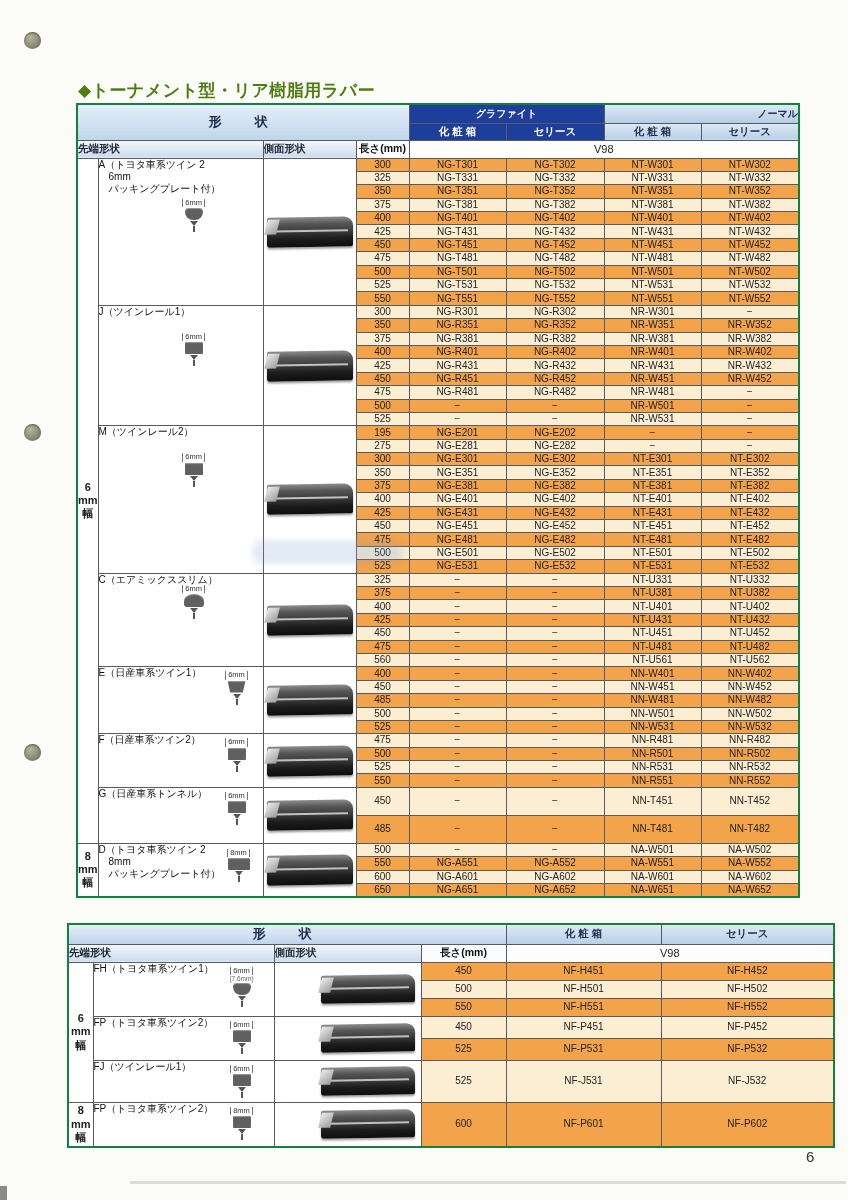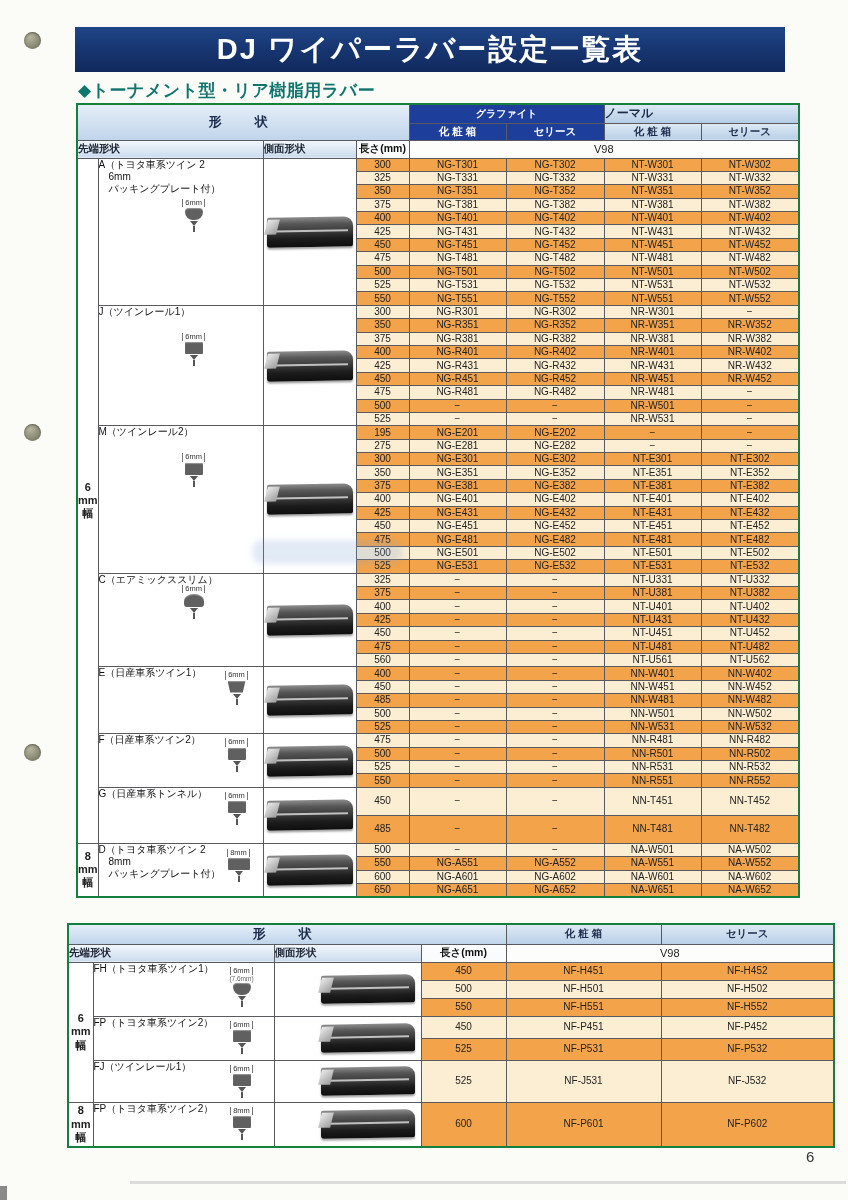--- a/index.html
+++ b/index.html
@@ -7,29 +7,29 @@
 body{font-family:"Liberation Sans","DejaVu Sans",sans-serif}
 .page{position:relative;width:848px;height:1200px;background:#fbfbf8;overflow:hidden;margin:0 auto;box-shadow:0 0 6px rgba(0,0,0,.25)}
 
 .hole{position:absolute;left:24px;width:17px;height:17px;border-radius:50%;
  background:radial-gradient(circle at 38% 32%,#b6b6a0,#8b8b74 58%,#6e6e5a);
  box-shadow:inset 0 1px 2px rgba(0,0,0,.4),0 1px 1px rgba(255,255,255,.6)}
 
 .banner{position:absolute;left:75px;top:27px;width:710px;height:45px;
  background:linear-gradient(180deg,#1f4587 0%,#16346e 55%,#102a5c 100%);
  color:#fff;font-weight:bold;font-size:29px;text-align:center;line-height:45px;letter-spacing:2px}
-.sec-title{position:absolute;color:#0f766e;font-weight:bold;font-size:17px;letter-spacing:.5px;white-space:nowrap}
+.sec-title{position:absolute;color:#4d7c0f;font-weight:bold;font-size:17px;letter-spacing:.5px;white-space:nowrap}
 
 .tbl{position:absolute;border-collapse:collapse;table-layout:fixed;background:#fdba74;border:2px solid #15803d}
 .tbl th,.tbl td{border:1px solid #585a60;overflow:hidden;white-space:nowrap;padding:0}
 .h1 th{height:19px}.h2 th{height:17px}.h3 th{height:18px}
 .t2 .h1 th{height:20px}.t2 .h2 th{height:18px}
 .hd-shape{background:linear-gradient(180deg,#e4eef8 0%,#c0d5eb 100%);font-size:13px;font-weight:bold;color:#1c2b4a;letter-spacing:10px;text-align:center}
 .hd-graphite{background:#1d3f9b;color:#fff;font-size:10px;font-weight:bold;text-align:center}
-.hd-normal{background:linear-gradient(180deg,#dde9f4 0%,#b4cde6 100%);color:#1c2b4a;font-size:12px;font-weight:bold;text-align:left}
+.hd-normal{background:linear-gradient(180deg,#dde9f4 0%,#b4cde6 100%);color:#1c2b4a;font-size:10px;font-weight:bold;text-align:right}
 .hd-dark{background:#1d3f9b;color:#fff;font-size:10.5px;font-weight:bold;text-align:center}
 .hd-light{background:linear-gradient(180deg,#dde9f4 0%,#b9d0e8 100%);color:#1c2b4a;font-size:10.5px;font-weight:bold;text-align:center}
 .hd-sub{background:linear-gradient(180deg,#f3f7fb 0%,#cbdcee 100%);font-size:10.5px;font-weight:bold;color:#1c2333;text-align:left}
 .hd-len{background:#fafbfc;font-size:10.5px;font-weight:bold;color:#111;text-align:center}
 .hd-v98{background:#fdfdfb;font-size:11px;color:#222;text-align:center;font-weight:normal}
 
 .t1 tbody tr{height:13.4px}
 .t1 tbody tr.tall{height:28px}
 .row-orange td{background:#f3a349}
 .row-cream td{background:#fbeed3}
@@ -76,23 +76,20 @@
 </style>
 </head>
 <body>
 
 <div class="page">
 
   <div class="hole" style="top:32px"></div>
   <div class="hole" style="top:424px"></div>
   <div class="hole" style="top:744px"></div>
 
-  <div class="banner">
-    <span>DJ ワイパーラバー設定一覧表</span>
-  </div>
 
   <div class="sec-title" style="left:78px;top:79px">◆トーナメント型・リア樹脂用ラバー</div>
 
   <table class="tbl t1" style="left:76px;top:103px;width:722px">
     <colgroup>
       <col style="width:21px">
         <col style="width:165px">
         <col style="width:93px">
         <col style="width:53px">
       <col style="width:97px">

